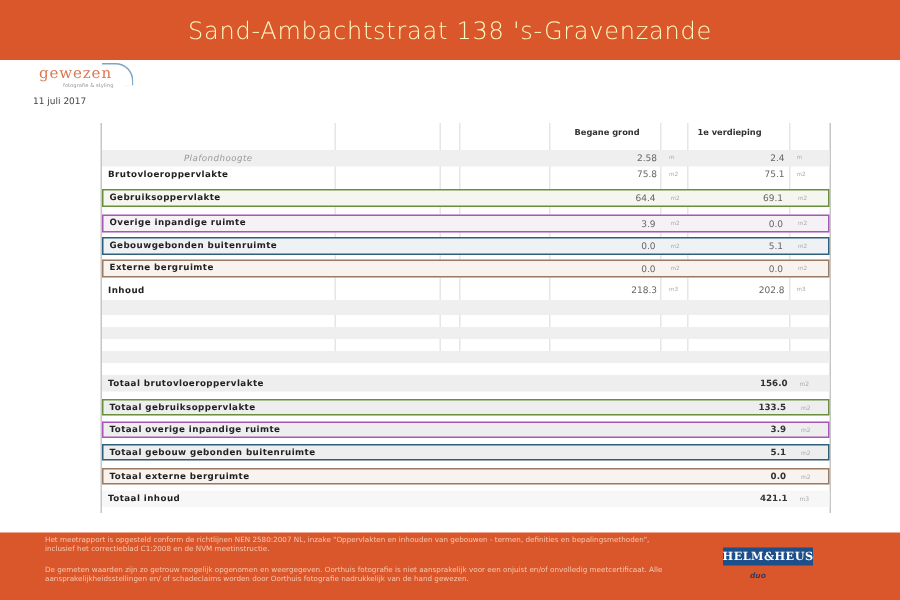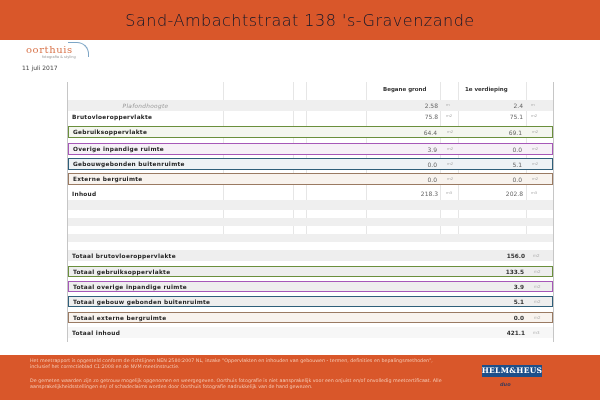--- a/index.html
+++ b/index.html
@@ -2,21 +2,21 @@
 <html><head>
   <meta charset="utf-8">
   <style>
     html, body { margin: 0; padding: 0; }
     body {
       width: 600px; height: 400px; overflow: hidden; position: relative;
       background: #ffffff; font-family: "DejaVu Sans", sans-serif; color: #222;
     }
     .header {
       position: absolute; left: 0; top: 0; width: 600px; height: 40px;
-      background: #d9572a; color: #0f172a;
+      background: #d9572a; color: #fef9c3;
       display: flex; align-items: center; justify-content: center;
       font-size: 16px; letter-spacing: 0.5px; font-weight: 300;
     }
     .logo {
       position: absolute; left: 26px; top: 44px; width: 80px; height: 18px;
     }
     .logo-main { position: absolute; left: 0; top: 0; font-family: "DejaVu Serif", serif; font-size: 10px; color: #d9774f; letter-spacing: 0.6px; }
     .logo-sub { position: absolute; left: 16px; top: 11px; font-size: 3.5px; color: #999; }
     .logo-arc { position: absolute; left: 42px; top: -2px; width: 20px; height: 14px; border: 1px solid #7da5c5; border-left: none; border-bottom: none; border-radius: 0 12px 0 0; }
     .date { position: absolute; left: 22px; top: 64px; font-size: 6px; color: #444; }
@@ -66,21 +66,21 @@
     .hh-sub { position: absolute; left: 500px; top: 26px; font-size: 5px; color: #3b3b5a; font-weight: bold; font-style: italic; }
   </style>
 </head>
 <body>
 
 <div class="header">
   <span>Sand-Ambachtstraat 138 's-Gravenzande</span>
 </div>
 
 <div class="logo">
-  <span class="logo-main">oorthuis</span>
+  <span class="logo-main">gewezen</span>
   <span class="logo-arc"></span>
   <span class="logo-sub">fotografie &amp; styling</span>
 </div>
 <div class="date">11 juli 2017</div>
 
 <div class="table">
   <div class="vline" style="left:155px;height:160px"></div>
   <div class="vline" style="left:225px;height:160px"></div>
   <div class="vline" style="left:238px;height:160px"></div>
   <div class="vline" style="left:298px;height:160px"></div>

